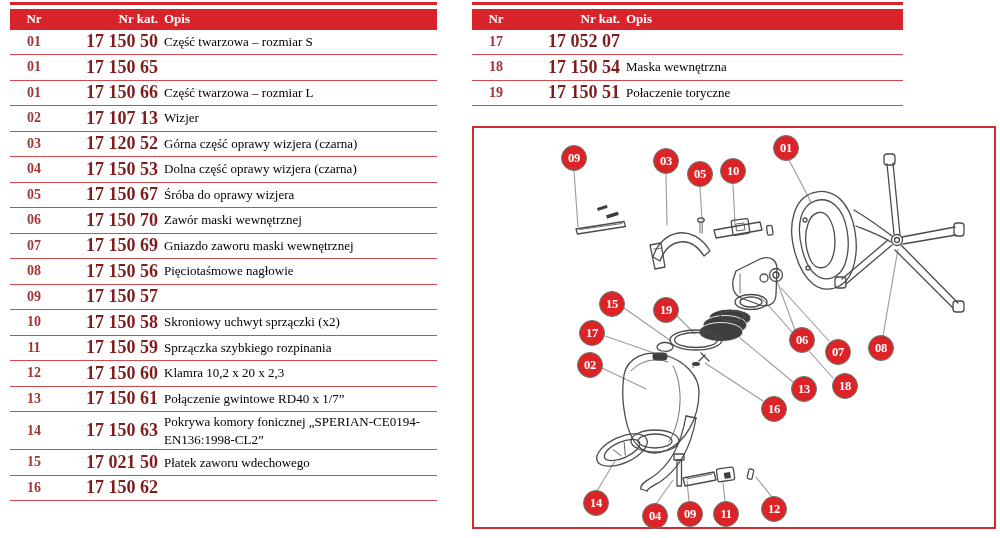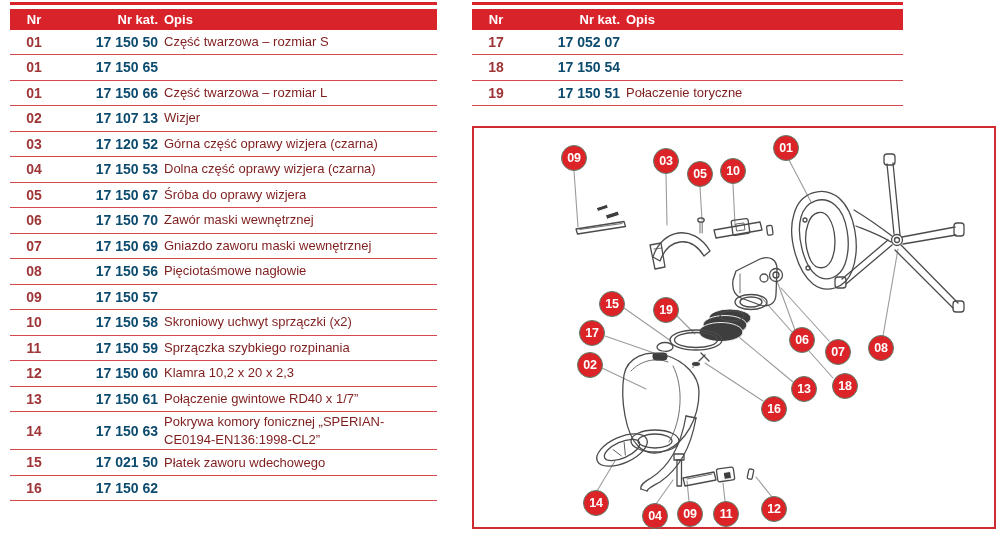--- a/index.html
+++ b/index.html
@@ -1,33 +1,33 @@
 <!DOCTYPE html>
 <html><head>
 <meta charset="utf-8">
 <style>
   html,body{margin:0;padding:0;background:#ffffff;}
   .page{position:relative;width:1000px;height:538px;background:#fff;
-        font-family:Liberation Sans, sans-serif;overflow:hidden;}
+        font-family:Liberation Serif, serif;overflow:hidden;}
 
   
   .parts-table{position:absolute;top:2px;}
   .parts-table.left{left:10px;width:427px;}
   .parts-table.right{left:472px;width:431px;}
   .toprule{height:2.5px;background:#d8232a;margin-bottom:4px;}
   .thead{display:grid;grid-template-columns:48px 100px 1fr;align-items:center;
          background:#d8232a;color:#fff;font-weight:bold;font-size:13px;height:21px;}
   .thead .c1{text-align:center;}
   .thead .c2, .trow .c2{padding-left:10px;text-align:right;}
   .thead .c3, .trow .c3{padding-left:6px;}
   .trow{display:grid;grid-template-columns:48px 100px 1fr;align-items:center;
         min-height:22.5px;border-bottom:1.5px solid #d4494e;padding:1px 0;}
   .trow .c1{text-align:center;font-weight:bold;font-size:14px;color:#9e3537;}
-  .trow .c2{font-weight:bold;font-size:14px;color:#0c4a6e;white-space:nowrap;}
-  .trow .c3{font-size:13px;color:#7f1d1d;line-height:1.35;padding-right:4px;}
+  .trow .c2{font-weight:bold;font-size:18px;color:#7f1d1d;white-space:nowrap;}
+  .trow .c3{font-size:13px;color:#000000;line-height:1.35;padding-right:4px;}
 
   
   .diagram{position:absolute;left:472px;top:126px;width:524px;height:403px;
            border:2px solid #cf2b31;background:#fff;box-sizing:border-box;}
   .diagram svg{position:absolute;left:0;top:0;}
   .art path,.art ellipse,.art circle,.art rect{stroke:#4b4b4b;fill:none;
         stroke-width:1.3;stroke-linecap:round;stroke-linejoin:round;}
   .art .thin{stroke-width:0.8;}
   .art .dk{fill:#3e3e3e;stroke:#ffffff;stroke-width:0.9;}
   .art .ld{stroke:#9b9b9b;stroke-width:1.1;fill:none;}
@@ -168,20 +168,21 @@
     <div>
 
         <div class="trow">
           <span class="c1">17</span>
           <span class="c2">17 052 07</span>
         </div>
 
         <div class="trow">
           <span class="c1">18</span>
           <span class="c2">17 150 54</span>
+          <span class="c3">Maska wewnętrzna</span>
         </div>
 
         <div class="trow">
           <span class="c1">19</span>
           <span class="c2">17 150 51</span>
           <span class="c3">Połaczenie toryczne</span>
         </div>
       </div>
   </section>
 

